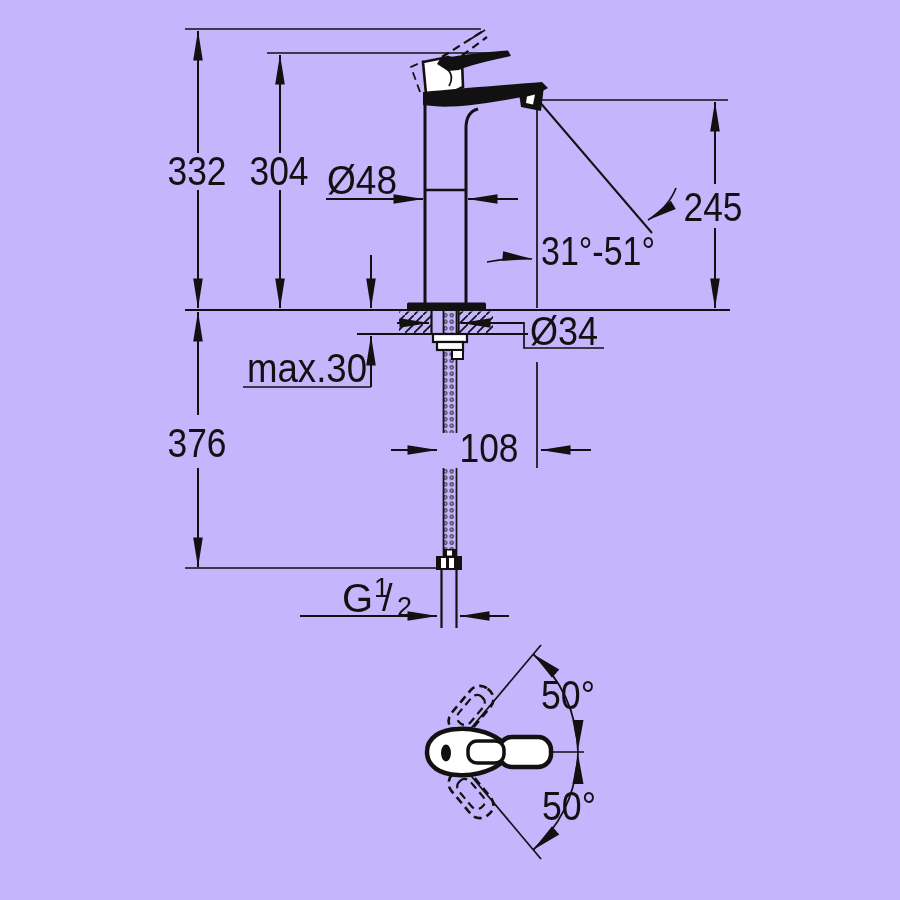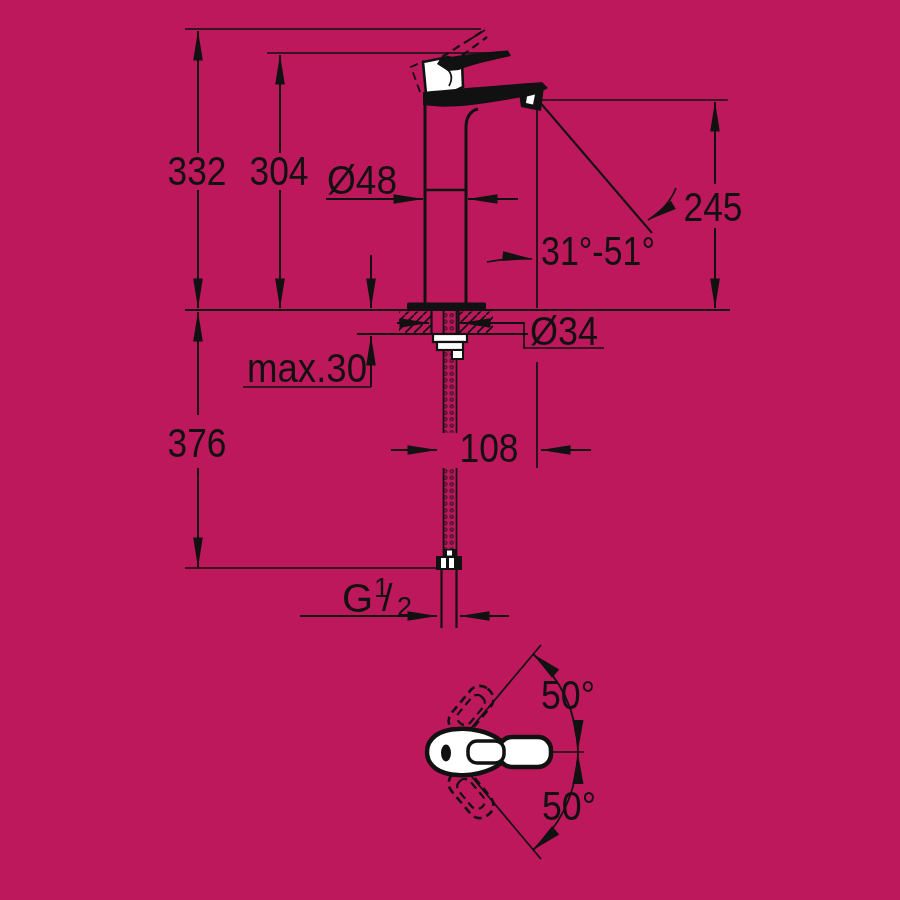--- a/index.html
+++ b/index.html
@@ -1,16 +1,16 @@
 <!DOCTYPE html>
 <html><head>
 <meta charset="utf-8">
 <style>
   html,body{margin:0;padding:0;background:#fff;}
-  .frame{width:900px;height:900px;background:#be185d;position:relative;overflow:hidden;}
+  .frame{width:900px;height:900px;background:#c4b5fd;position:relative;overflow:hidden;}
   svg{display:block;}
   text{font-family:"Liberation Sans","DejaVu Sans",sans-serif;fill:#111;}
   .dimtxt{font-size:40px;}
   .dln{stroke:#111;stroke-width:2;fill:none;}
   .thin{stroke:#111;stroke-width:1.7;fill:none;}
   .outl{stroke:#111;fill:none;}
   .dash{stroke:#111;fill:none;stroke-dasharray:8 5;}
 </style>
 </head>
 <body>

